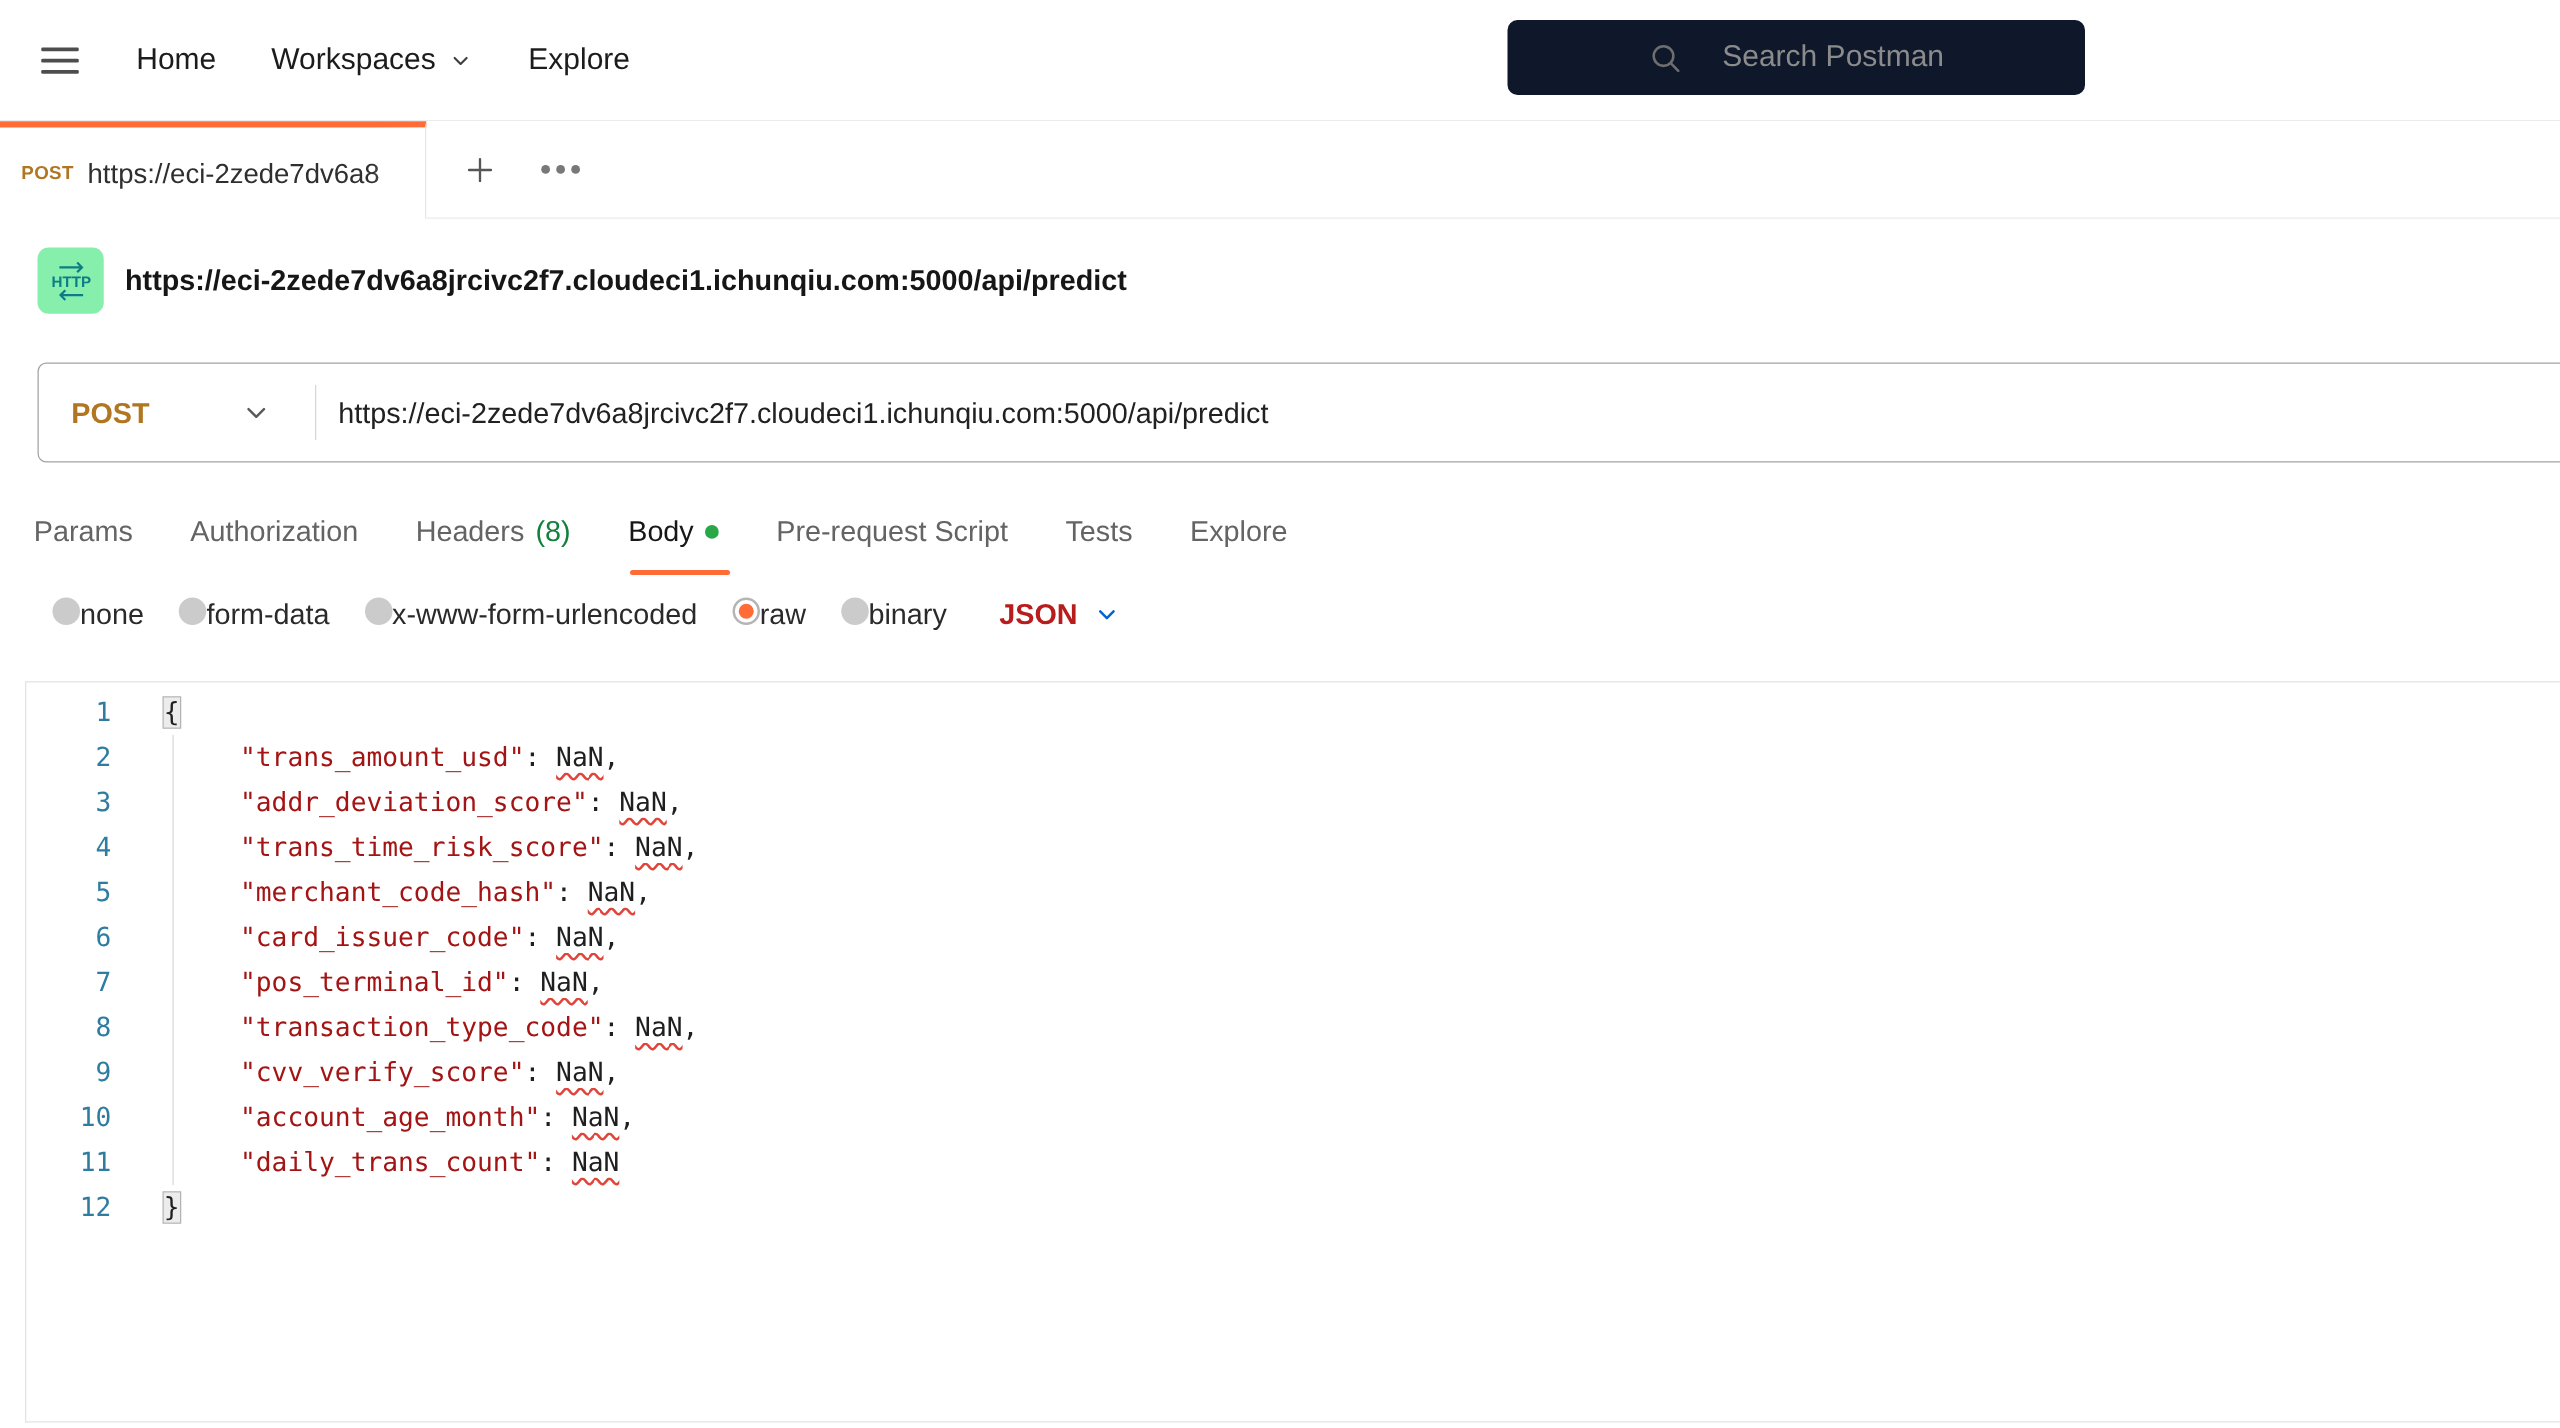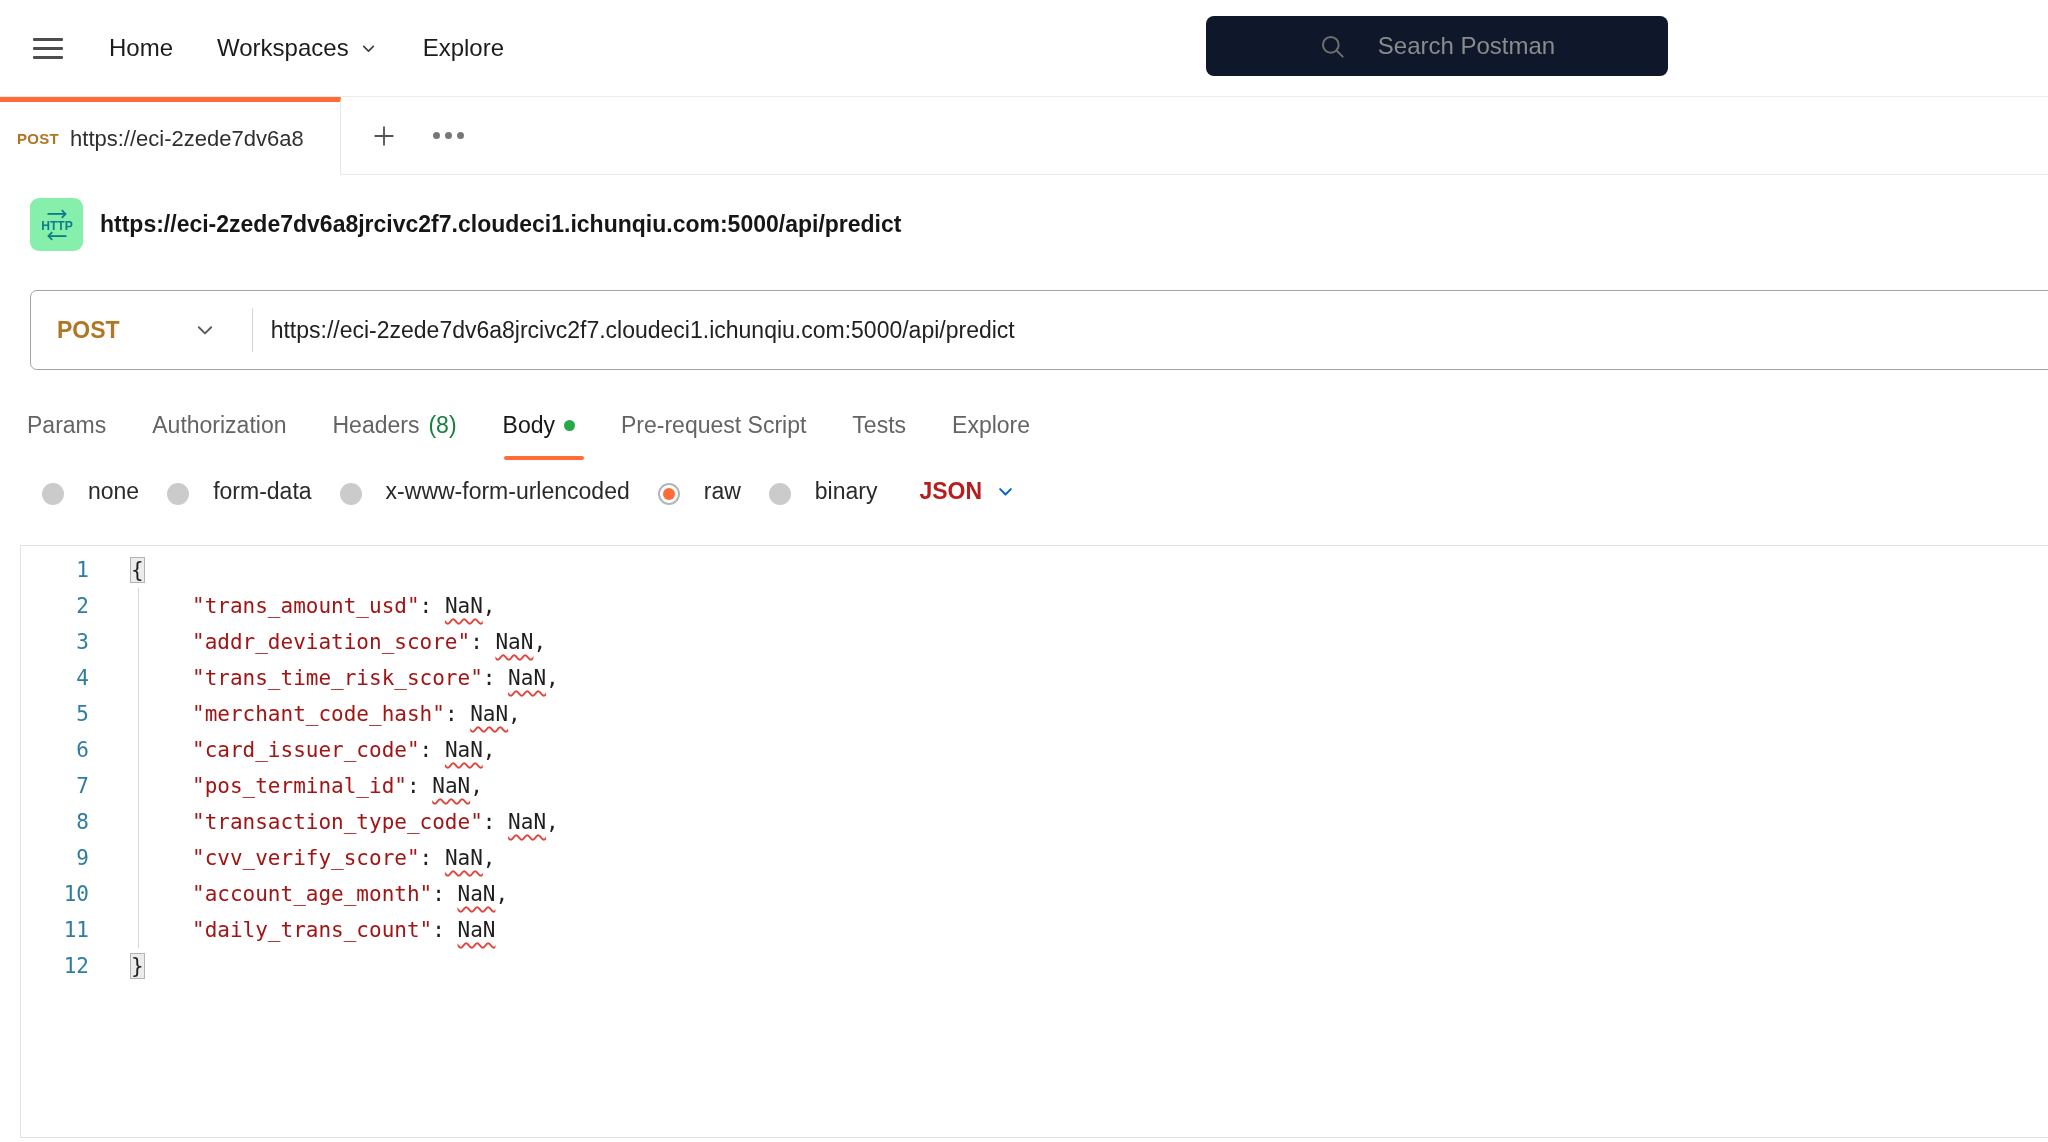--- a/index.html
+++ b/index.html
@@ -53,21 +53,21 @@
               font-size:23px; color:#646464;text-align:center; }
   .req-tab { position:relative; display:flex; align-items:center; gap:9px; margin-right:46px; cursor:pointer; }
   .req-tab.active { color:#171717; }
   .tab-count { color:#15803d; }
   .body-dot { width:11px; height:11px; border-radius:50%; background:#29a847; }
   .body-underline { position:absolute; left:1px; top:44px; width:80px; height:4px;
                     background:#ff6c37; border-radius:2px; }
 
   
   .radio-row { position:absolute; top:468px; left:42px; height:46px; display:flex; align-items:center; }
-  .radio-group { display:flex; align-items:flex-end; gap:24px; margin-right:28px; cursor:pointer; }
+  .radio-group { display:flex; align-items:flex-start; gap:0; margin-right:28px; cursor:pointer; }
   .radio { width:22px; height:22px; border-radius:50%; background:#cbcbcb; flex:none; }
   .radio.selected { background:#fff; border:2px solid #b5b5b5;
                     display:flex; align-items:center; justify-content:center; }
   .radio-dot { width:12px; height:12px; border-radius:50%; background:#ff6c37; }
   .radio-label { font-size:23px; color:#2a2a2a; }
   .format-select { display:flex; align-items:center; gap:14px; margin-left:14px; cursor:pointer; }
   .format-label { font-size:23px; font-weight:600; color:#b91c1c; }
 
   
   .editor { position:absolute; top:545px; left:20px; right:0; bottom:4px;

